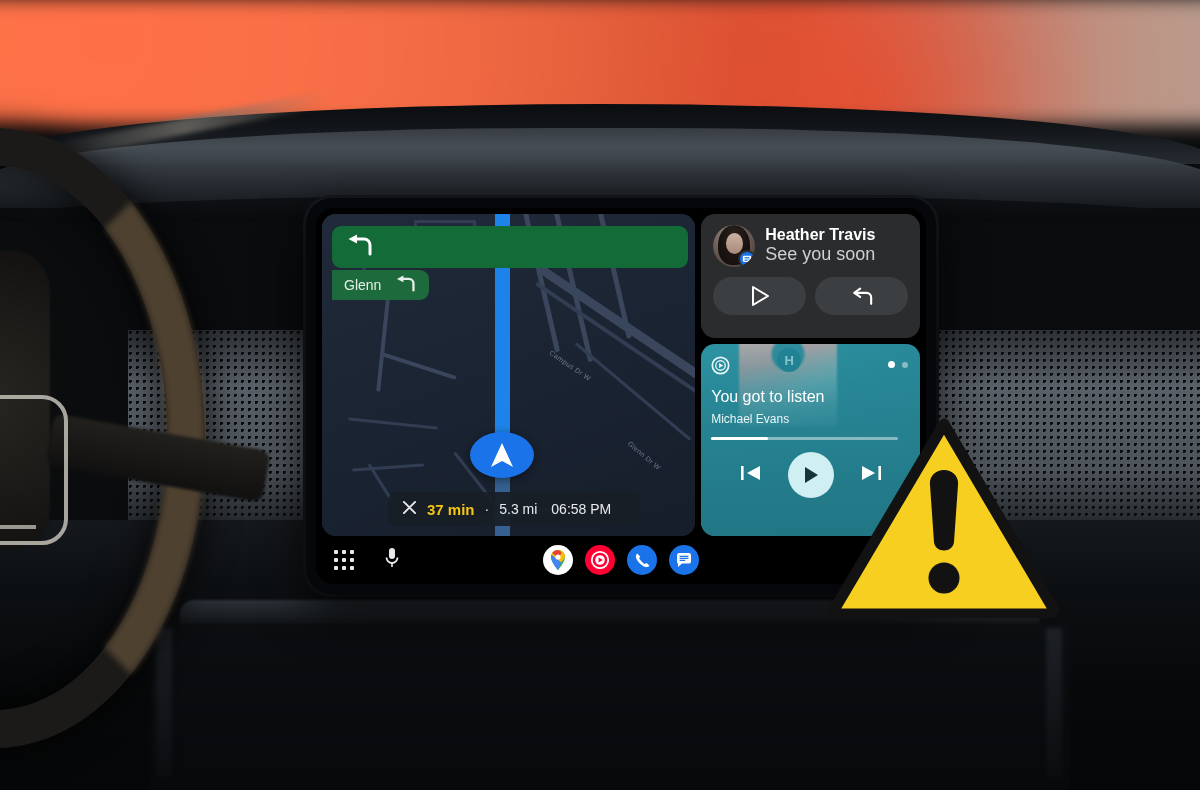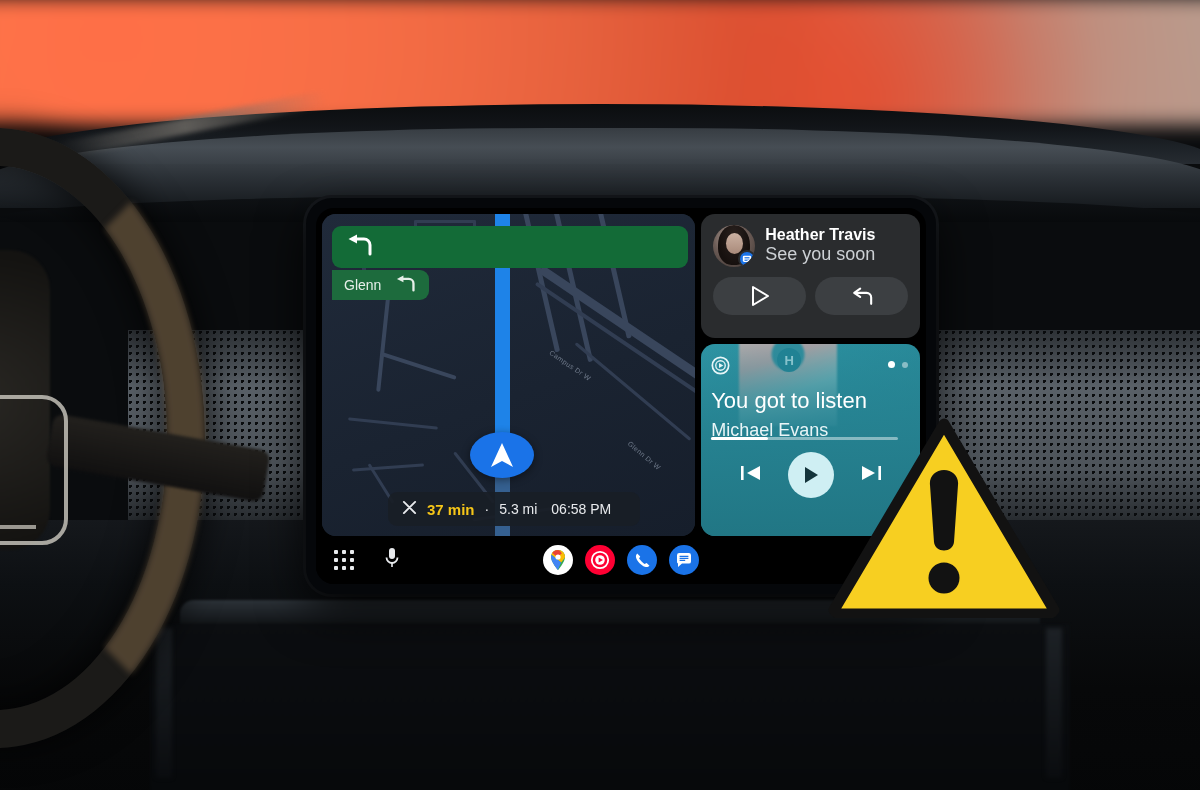--- a/index.html
+++ b/index.html
@@ -264,22 +264,22 @@
     position:absolute; left:76px; top:4px; width:24px; height:24px;
     background:#1d7f92; border-radius:50%;
     display:flex; align-items:center; justify-content:center;
     color:#bfe6ec; font-size:13px; font-weight:700;
   }
   .music-scrim { position:absolute; inset:0; background:linear-gradient(180deg, rgba(40,140,155,.25) 0%, rgba(37,128,143,.88) 46%, rgba(33,118,132,.97) 100%); }
   .yt-icon { position:absolute; left:10px; top:12px; }
   .dots { position:absolute; right:12px; top:17px; display:flex; gap:7px; align-items:center; }
   .dot  { width:7px; height:7px; border-radius:50%; background:#fff; }
   .dot.dim { background:rgba(255,255,255,.45); width:6px; height:6px; }
-  .music-title { position:absolute; left:10px; top:44px; color:#fff; font-size:22px; white-space:nowrap; }
-  .music-artist{ position:absolute; left:10px; top:76px; color:#e9f5f7; font-size:18px; white-space:nowrap; }
+  .music-title { position:absolute; left:10px; top:44px; color:#fff; font-size:16px; white-space:nowrap; }
+  .music-artist{ position:absolute; left:10px; top:68px; color:#e9f5f7; font-size:12px; white-space:nowrap; }
   .prog-track { position:absolute; left:10px; top:93px; width:187px; height:3px; background:rgba(255,255,255,.45); border-radius:2px; }
   .prog-fill  { position:absolute; left:0; top:0; height:3px; width:57px; background:#fff; border-radius:2px; }
   .music-controls { position:absolute; left:0; right:0; top:108px; display:flex; align-items:center; justify-content:center; gap:26px; }
   .play-fab {
     width:46px; height:46px; border-radius:50%; background:#cfeff3;
     display:flex; align-items:center; justify-content:center;
   }
 
   
   .taskbar {

